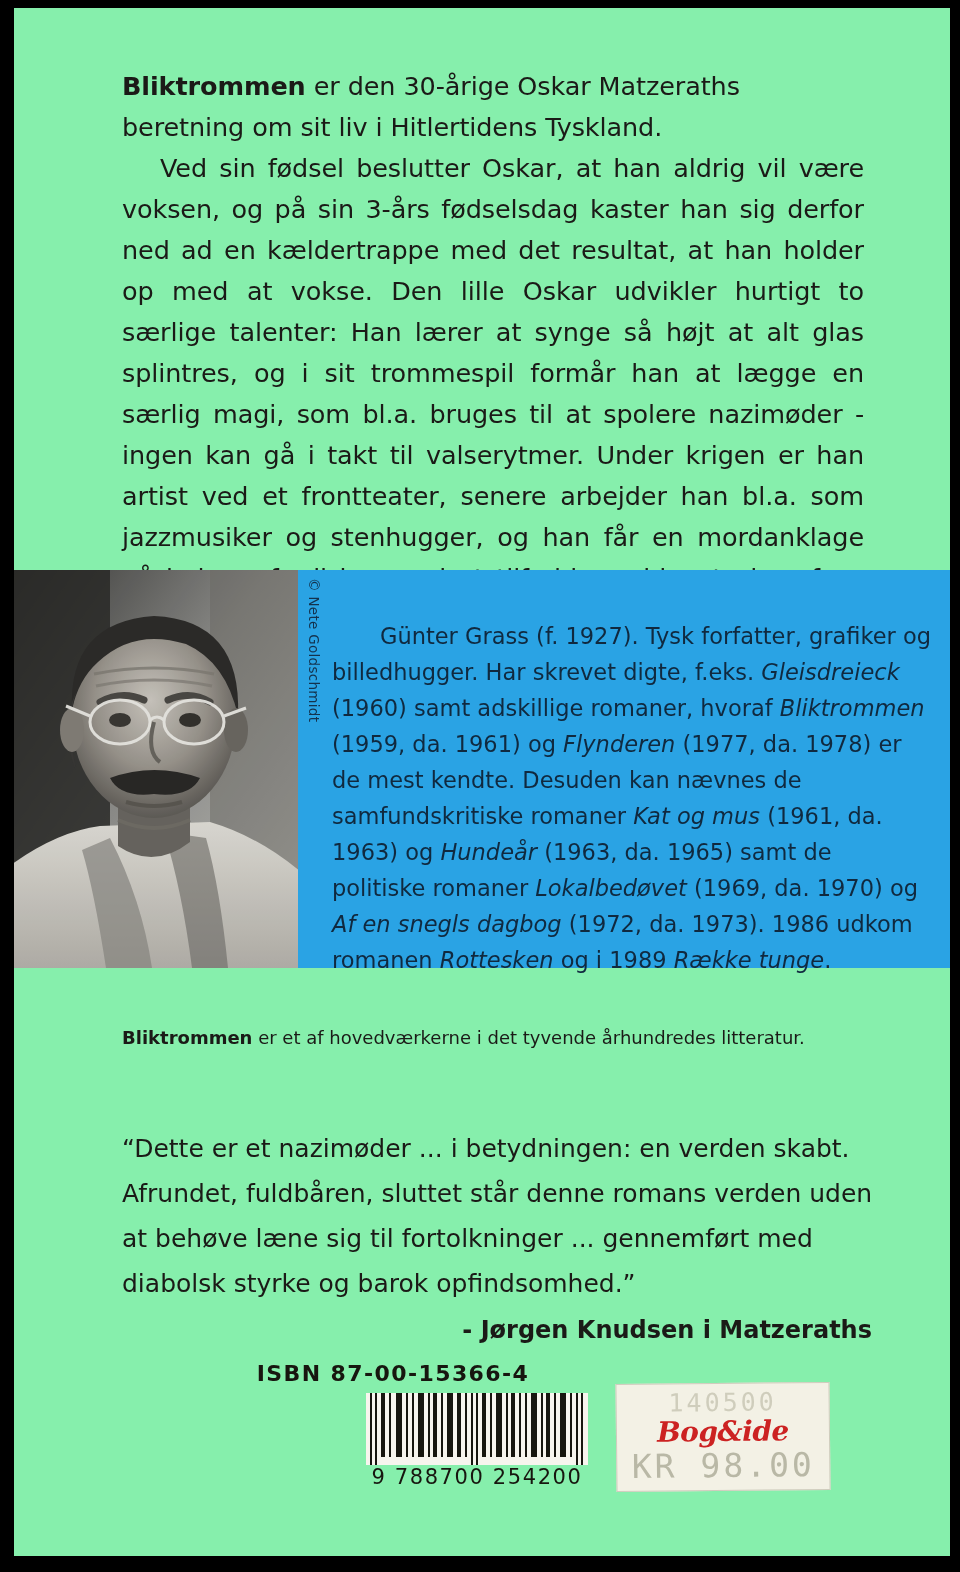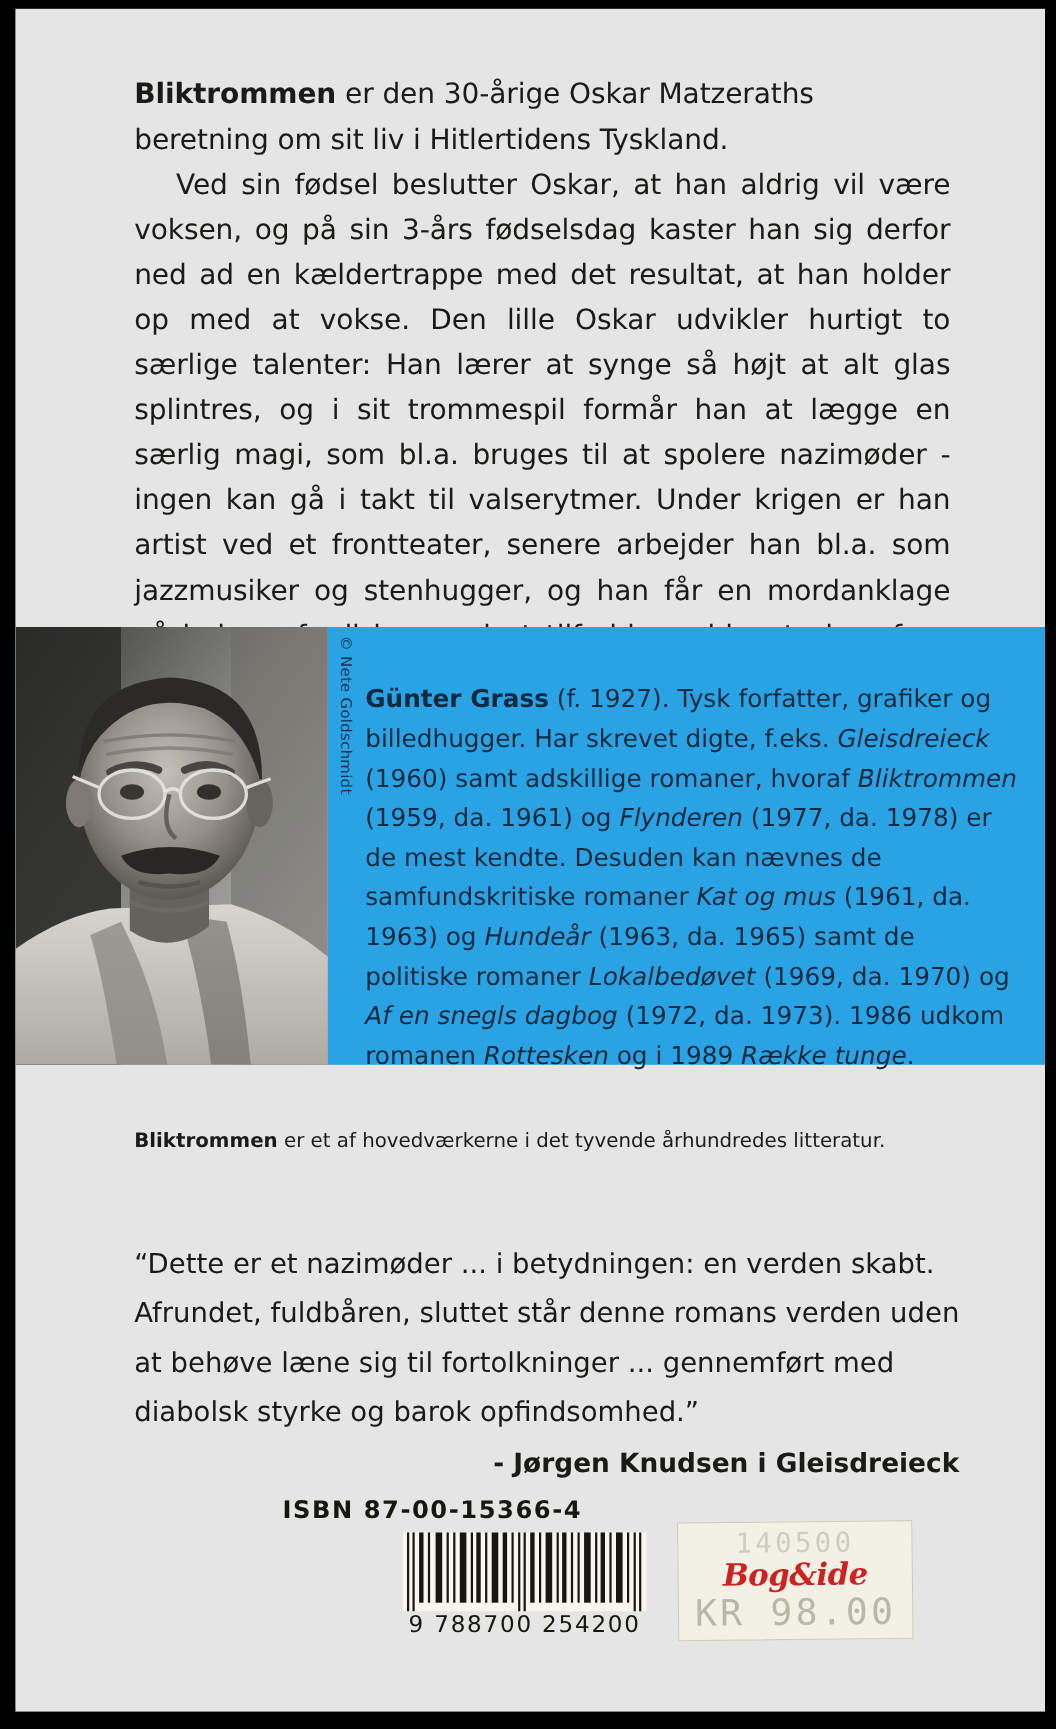--- a/index.html
+++ b/index.html
@@ -13,21 +13,21 @@
     overflow: hidden;
     font-family: "DejaVu Sans", sans-serif;
   }
 
   #cover {
     position: absolute;
     left: 14px;
     top: 8px;
     width: 936px;
     height: 1548px;
-    background: #e5e5e5;
+    background: #86efac;
     box-shadow: 0 0 0 1px rgba(0,0,0,0.12);
     overflow: hidden;
   }
 
   
   .blurb {
     position: absolute;
     left: 108px;
     top: 58px;
     width: 742px;
@@ -89,21 +89,21 @@
   #bio-text {
     position: absolute;
     left: 318px;
     top: 48px;
     width: 600px;
     font-size: 22.5px;
     line-height: 36px;
     color: #10293f;
     font-family: "DejaVu Sans", sans-serif;
   }
-  #bio-text b { font-weight: bold; }
+  #bio-text b { font-weight: normal; margin-left: 48px; }
   #bio-text i { }
 
   
   .lower {
     position: absolute;
     left: 108px;
     width: 760px;
     color: #1b1a17;
     font-family: "DejaVu Sans", sans-serif;
   }
@@ -290,21 +290,21 @@
       <b>Günter Grass</b><span> (f. 1927). Tysk forfatter, grafiker og billedhugger. Har skrevet digte, f.eks. </span><i>Gleisdreieck</i><span> (1960) samt adskillige romaner, hvoraf </span><i>Bliktrommen</i><span> (1959, da. 1961) og </span><i>Flynderen</i><span> (1977, da. 1978) er de mest kendte. Desuden kan nævnes de samfundskritiske romaner </span><i>Kat og mus</i><span> (1961, da. 1963) og </span><i>Hundeår</i><span> (1963, da. 1965) samt de politiske romaner </span><i>Lokalbedøvet</i><span> (1969, da. 1970) og </span><i>Af en snegls dagbog</i><span> (1972, da. 1973). 1986 udkom romanen </span><i>Rottesken</i><span> og i 1989 </span><i>Række tunge</i><span>.</span>
     </div>
   </div>
 
   <div class="lower" id="praise">
     <b>Bliktrommen</b><span> er et af hovedværkerne i det tyvende århundredes litteratur.</span>
   </div>
 
   <div class="lower" id="quote">
     <div>“Dette er et nazimøder ... i betydningen: en verden skabt. Afrundet, fuldbåren, sluttet står denne romans verden uden at behøve læne sig til fortolkninger ... gennemført med diabolsk styrke og barok opfindsomhed.”</div>
-    <div id="quote-attrib">- Jørgen Knudsen i Gleisdreieck</div>
+    <div id="quote-attrib">- Jørgen Knudsen i Matzeraths</div>
   </div>
 
   <div id="isbn-line">ISBN 87-00-15366-4</div>
 
   <div id="barcode-box">
     <svg id="barcode-bars" width="222" height="72" viewBox="0 0 222 72" xmlns="http://www.w3.org/2000/svg">
       <rect x="0" y="0" width="222" height="72" fill="#f7f5ee"></rect>
       <g fill="#17160f">
         <rect x="4" y="0" width="2" height="72"></rect>
         <rect x="9" y="0" width="2" height="72"></rect>

